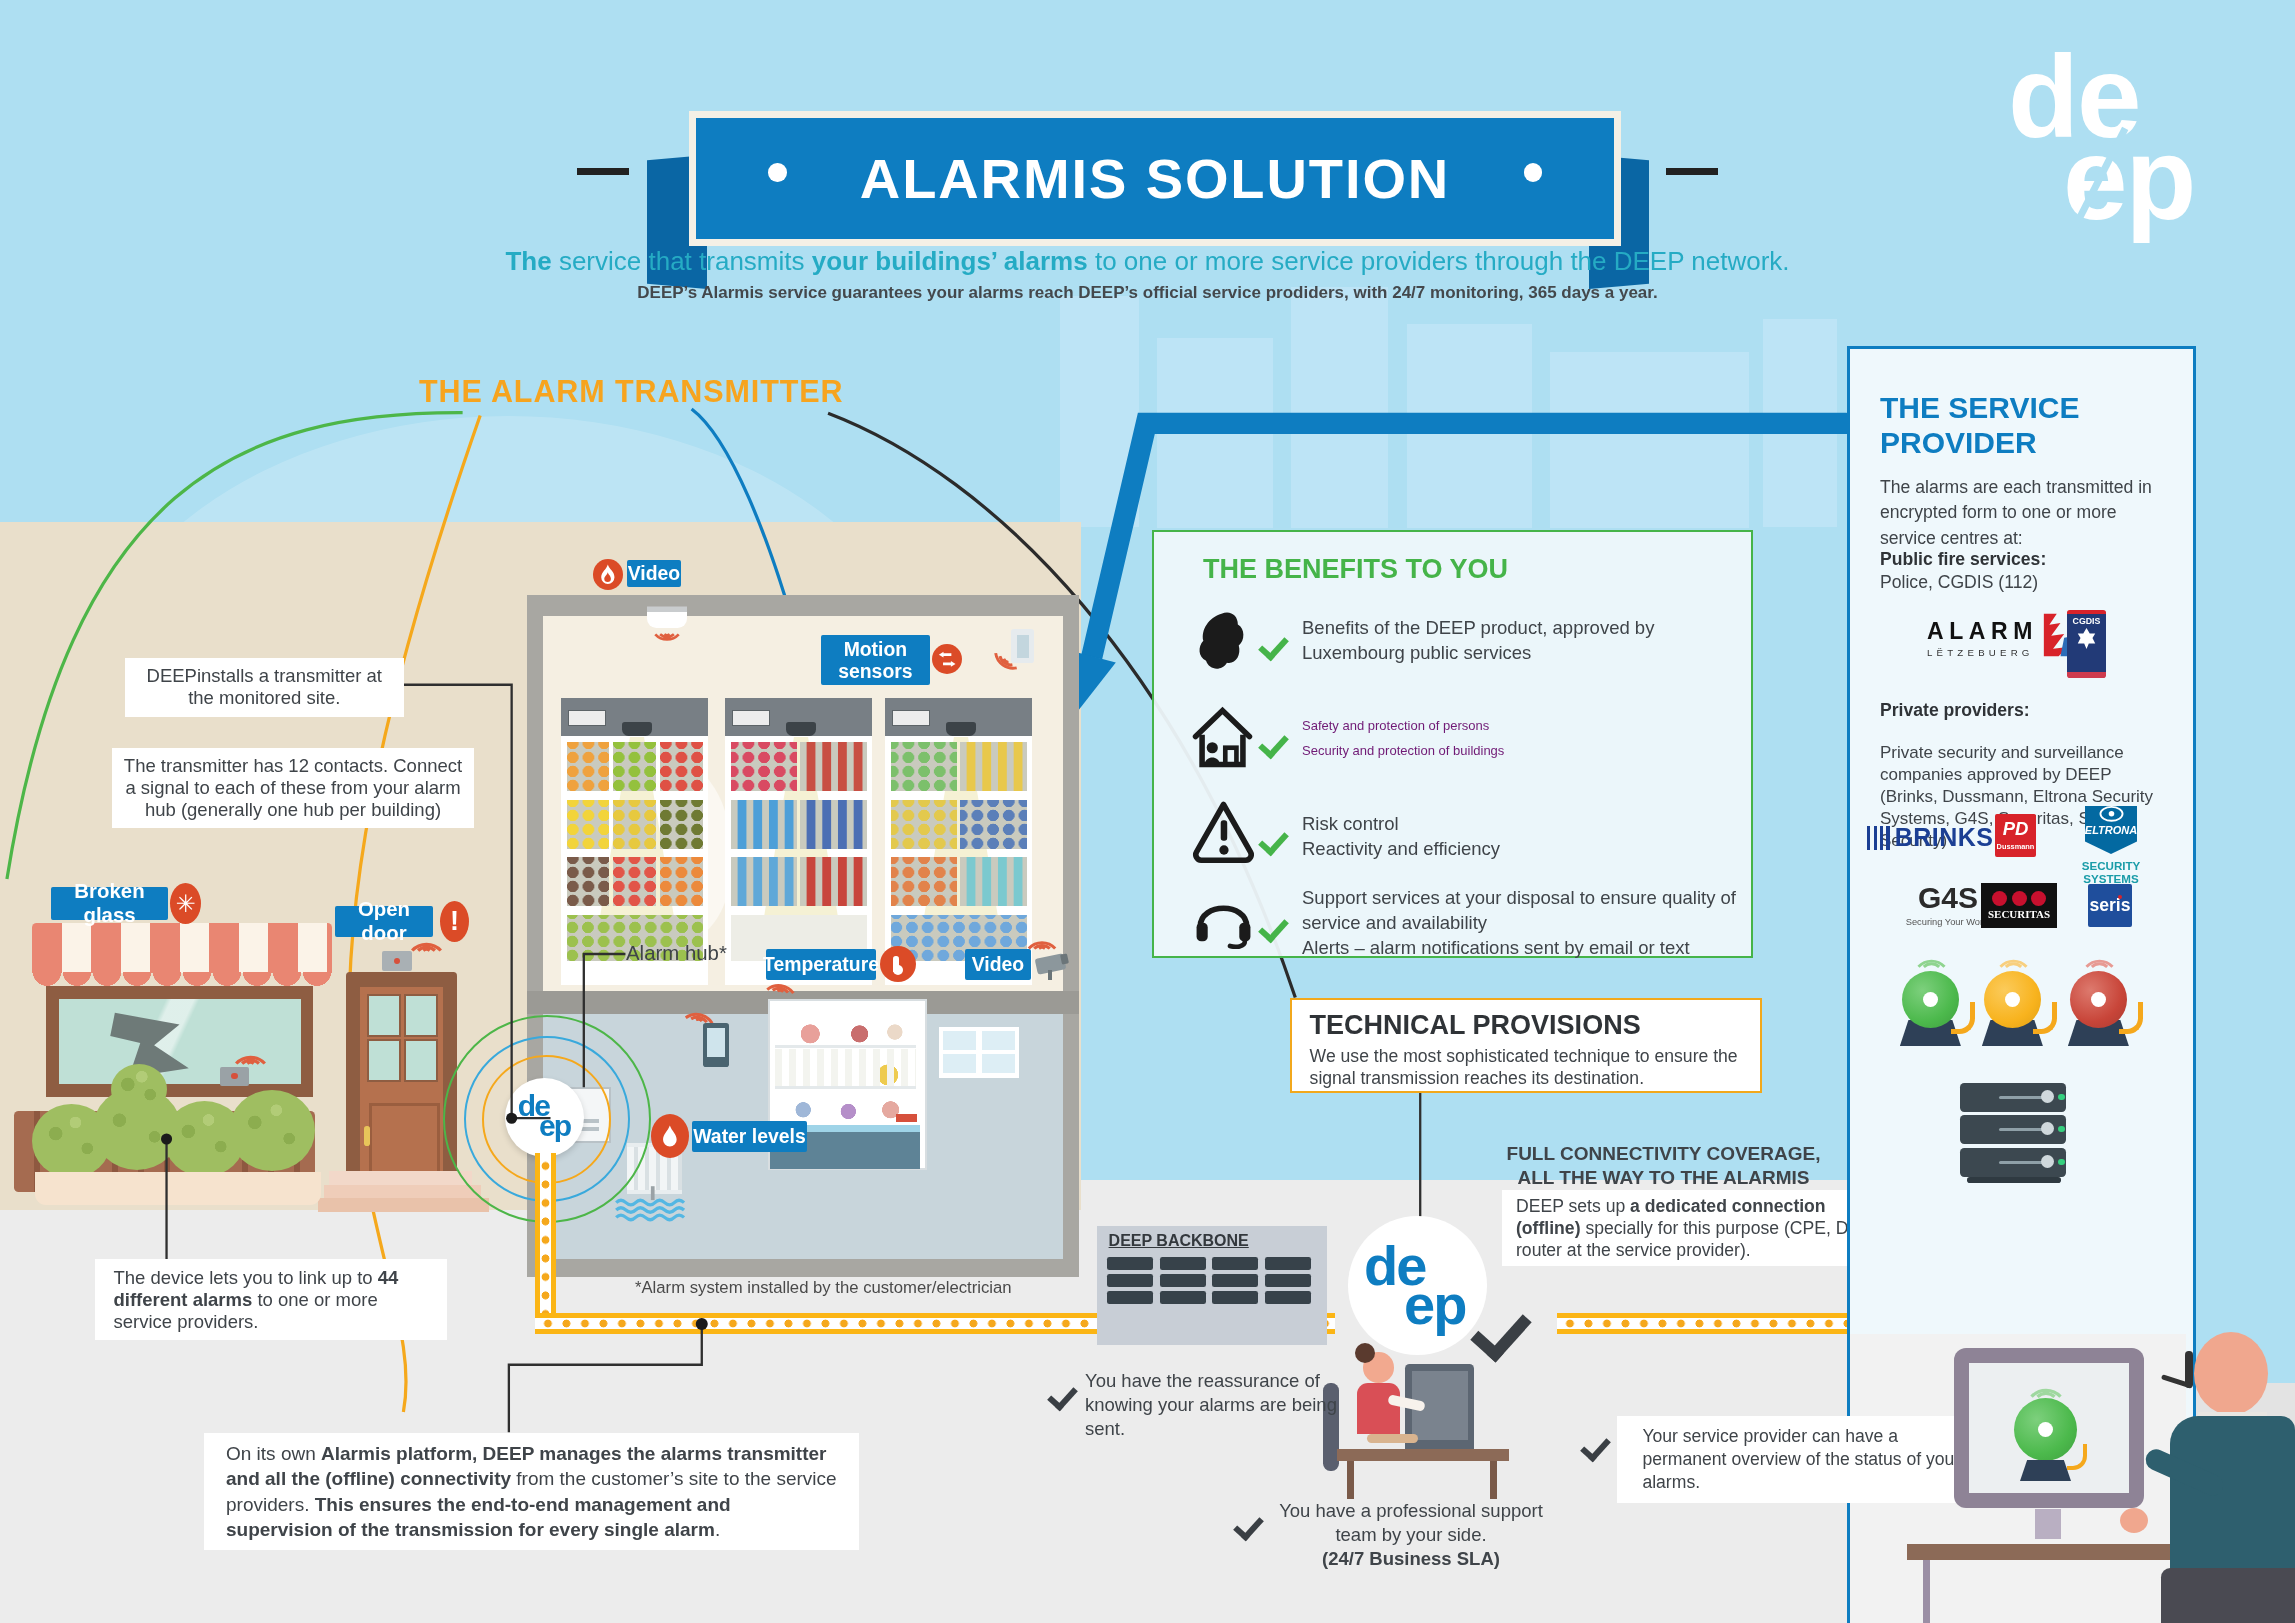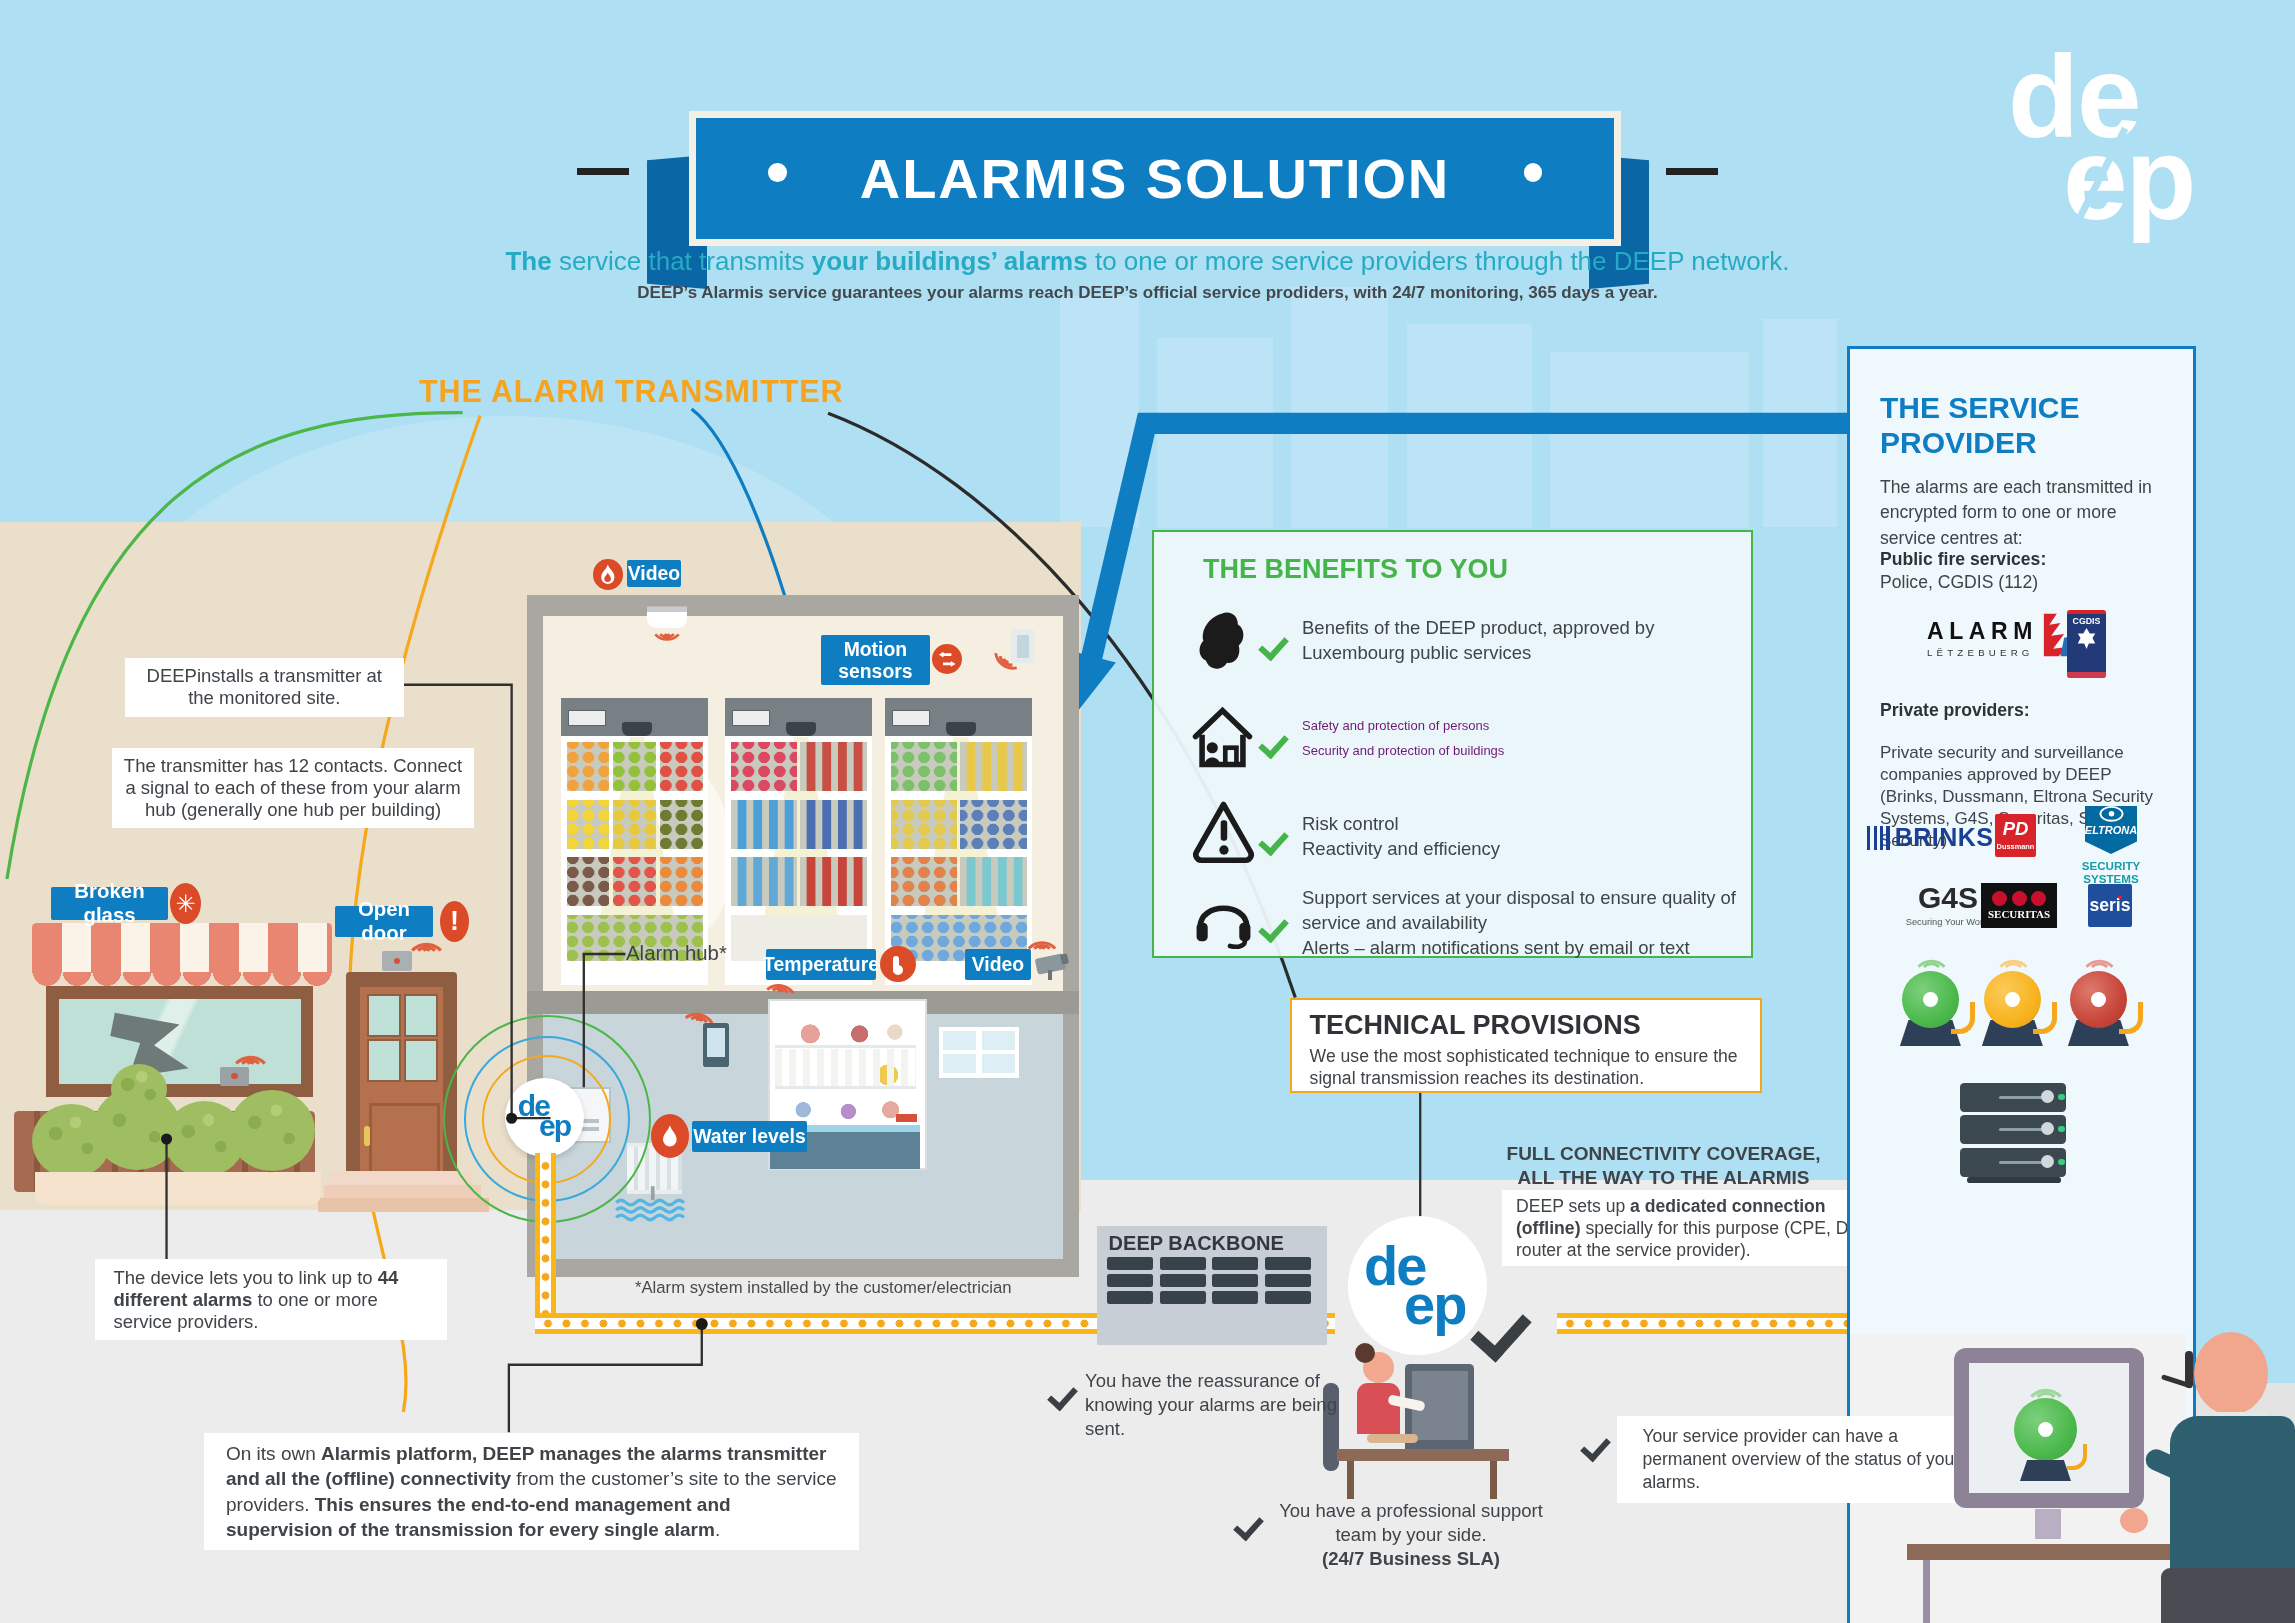--- a/index.html
+++ b/index.html
@@ -465,21 +465,21 @@
   </div>
 
   <div class="abs" style="left:1506px;top:1142px;width:315px;text-align:center;font-size:19px;line-height:24px;font-weight:bold;color:#3F4449;">
     <span>FULL CONNECTIVITY COVERAGE, ALL THE WAY TO THE ALARMIS PLATFORM</span>
   </div>
   <div class="wnote" style="left:1502px;top:1190px;width:376px;height:69px;font-size:17.6px;line-height:22px;padding:3.7px 14px;justify-content:flex-start;text-align:left;">
     <span><span>DEEP sets up </span><b>a dedicated connection (offline)</b><span> specially for this purpose (CPE, DEEP router at the service provider).</span></span>
   </div>
 
   <div class="abs" style="left:1097px;top:1226px;width:230px;height:119px;background:#C8CED6;">
-    <div class="abs" style="left:11.6px;top:5.6px;font-size:20px;font-weight:bold;color:#33383D;">
+    <div class="abs" style="left:11.6px;top:5.6px;font-size:16px;font-weight:bold;color:#33383D;text-decoration:underline;">
       <span>DEEP BACKBONE</span>
     </div>
   </div>
   <div class="srv" style="left:1107px;top:1257px;width:46px;height:12.5px;"></div>
   <div class="srv" style="left:1160px;top:1257px;width:46px;height:12.5px;"></div>
   <div class="srv" style="left:1212px;top:1257px;width:46px;height:12.5px;"></div>
   <div class="srv" style="left:1265px;top:1257px;width:46px;height:12.5px;"></div>
   <div class="srv" style="left:1107px;top:1274px;width:46px;height:12.5px;"></div>
   <div class="srv" style="left:1160px;top:1274px;width:46px;height:12.5px;"></div>
   <div class="srv" style="left:1212px;top:1274px;width:46px;height:12.5px;"></div>

